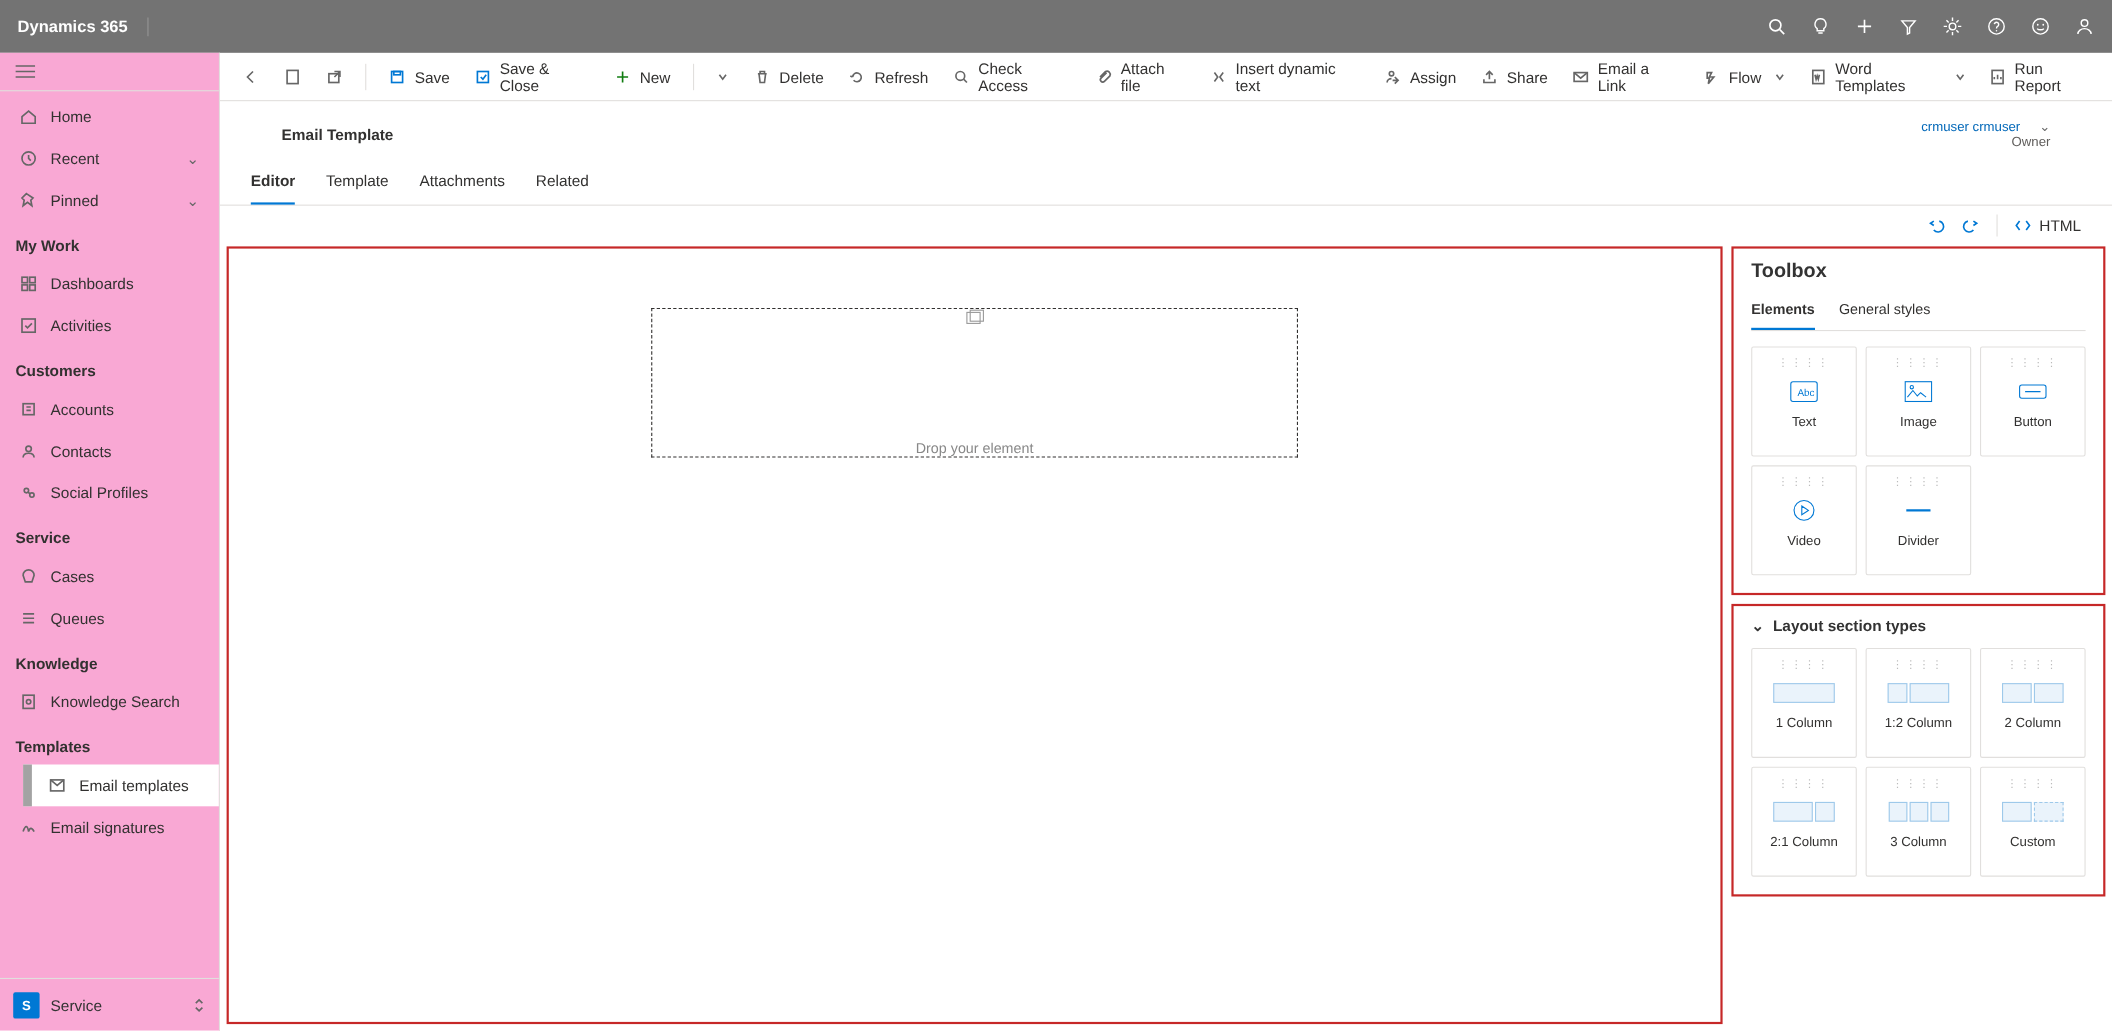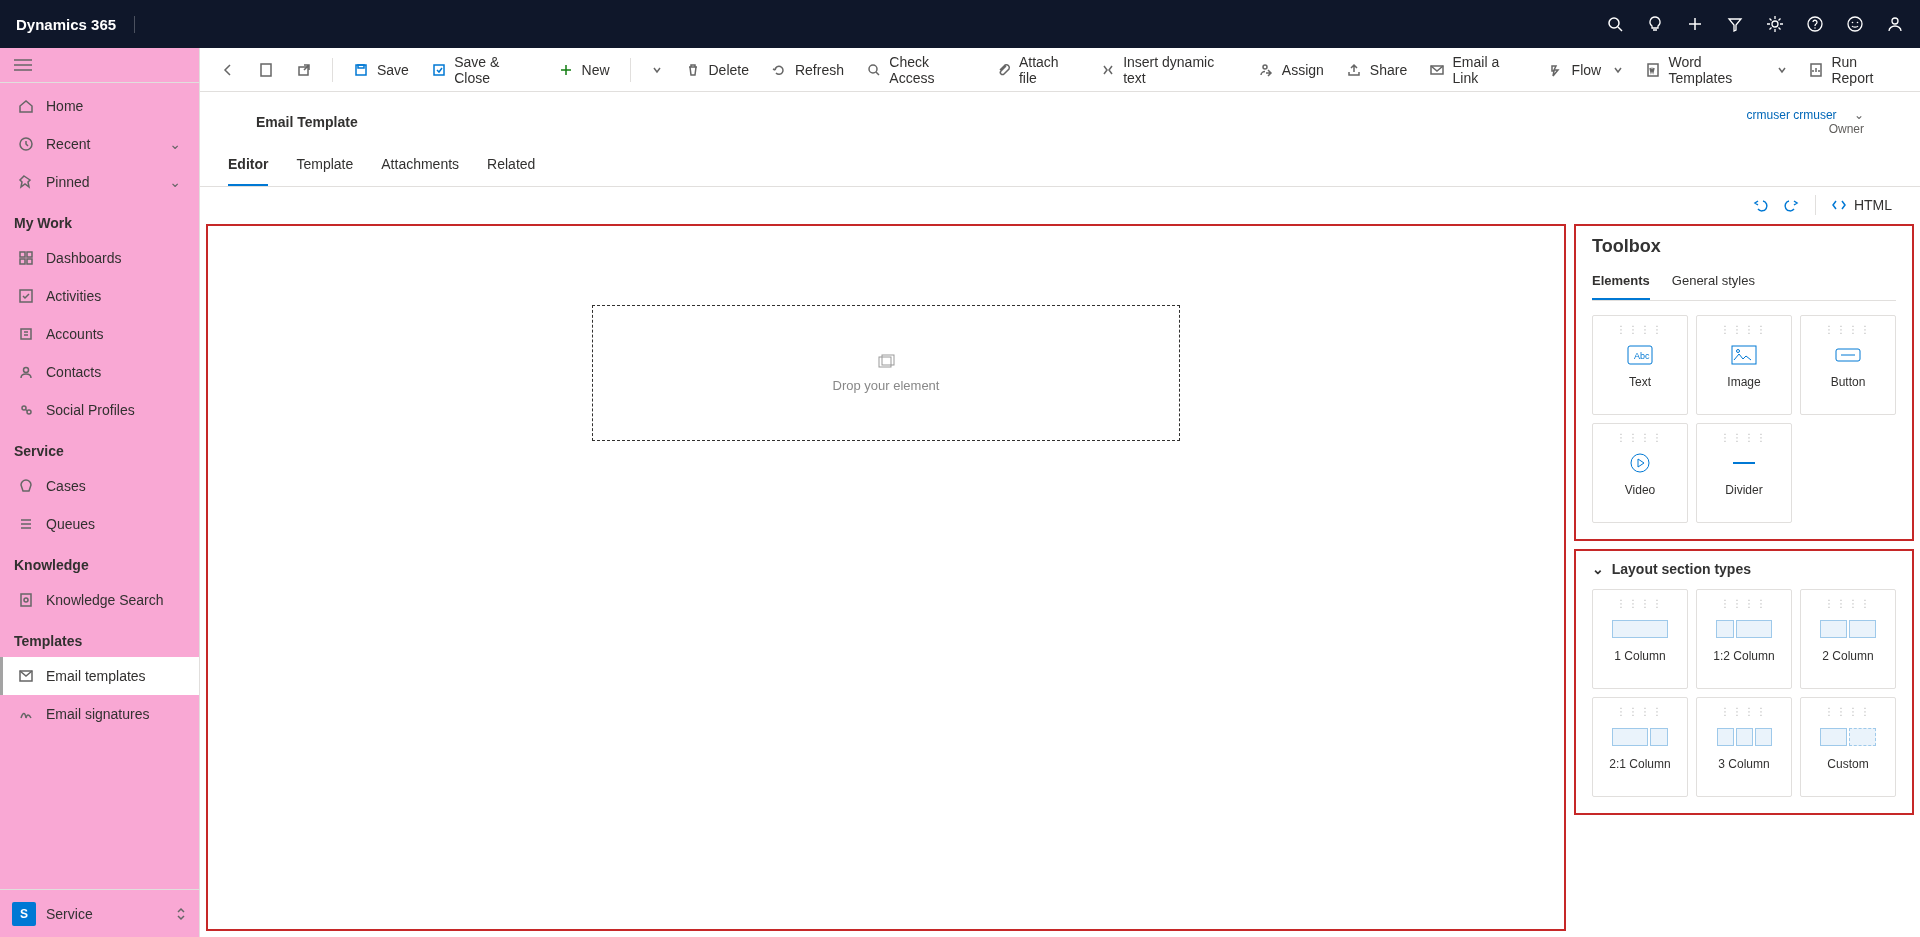--- a/index.html
+++ b/index.html
@@ -1,32 +1,32 @@
 <!DOCTYPE html>
 <html><head>
 <meta charset="utf-8">
 <style>
 * { box-sizing: border-box; margin: 0; padding: 0; font-family: "Segoe UI", Arial, sans-serif; }
 html, body { width: 100%; height: 100%; overflow: hidden; }
 body { background: #fff; color: #333; font-size: 14px; }
 
-.topbar { height: 48px; background: #0f172a; display: flex; align-items: center; color: #fff; padding: 0 16px; justify-content: space-between; }
+.topbar { height: 48px; background: #737373; display: flex; align-items: center; color: #fff; padding: 0 16px; justify-content: space-between; }
 .topbar-left { display: flex; align-items: center; gap: 20px; }
 .topbar-title { font-size: 15px; font-weight: 600; padding-right: 18px; border-right: 1px solid rgba(255,255,255,0.25); }
 .topbar-right { display: flex; align-items: center; gap: 22px; }
 .topbar-right .ticon { width: 18px; height: 18px; display: flex; align-items:center; justify-content:center; }
 
 .app { display: flex; height: calc(100% - 48px); }
 
 .sidebar { width: 200px; background: #f9a8d4; border-right: 1px solid #e1dfdd; display: flex; flex-direction: column; }
 .hamburger-row { padding: 10px 14px; border-bottom: 1px solid #e1dfdd; }
 .side-scroll { flex: 1; overflow-y: auto; padding-top: 4px; }
 .side-item { display:flex; align-items:center; gap:12px; height:38px; padding: 0 18px; cursor:pointer; color:#323130; }
 .side-item.indent { padding-left:18px; }
-.side-item.active { background:#fff; border-left:3px solid #a3a3a3; padding-left:15px; }
+.side-item.active { background:#fff; border-left:8px solid #a3a3a3; padding-left:15px;margin-left:21px; }
 .side-chev { margin-left:auto; color:#666; }
 .side-header { padding: 14px 14px 8px 14px; font-size:14px; font-weight:600; color:#323130; }
 .side-bottom { border-top:1px solid #e1dfdd; display:flex; align-items:center; height:48px; padding:0 12px; gap:10px;}
 .sq { width:24px; height:24px; background:#0078d4; color:#fff; display:flex; align-items:center; justify-content:center; font-size:12px; font-weight:600; border-radius:2px;}
 .side-bottom-chev { margin-left:auto; color:#666; }
 
 .main { flex:1; display:flex; flex-direction:column; min-width:0; }
 .cmdbar { height:44px; border-bottom:1px solid #e1dfdd; display:flex; align-items:center; padding:0 12px; gap:6px; color:#323130; font-size:14px; }
 .cmdbtn { display:flex; align-items:center; gap:8px; height:32px; padding:0 8px; cursor:pointer; border-radius:2px; }
 .cmdsep { width:1px; height:24px; background:#e1dfdd; margin:0 6px; }
@@ -40,21 +40,21 @@
 
 .tabs { display:flex; gap:28px; padding: 0 28px; border-bottom:1px solid #e1dfdd; margin-top:8px; }
 .tab { padding:8px 0 12px 0; font-size:14px; color:#323130; cursor:pointer; }
 .tab.active { font-weight:600; border-bottom:2px solid #0078d4; }
 
 .editor-toolbar { display:flex; justify-content:flex-end; align-items:center; gap:14px; padding:8px 28px; border-bottom:1px solid #fff; }
 .etoolbtn { display:flex; align-items:center; gap:6px; cursor:pointer; color:#323130; font-size:14px; }
 
 .workspace { display:flex; flex:1; min-height:0; padding:0 6px 6px 6px; }
 .canvas-wrap { flex:1; border:2px solid #c62828; margin-right:8px; position:relative; background:#fff; overflow:auto; }
-.dropzone { position:absolute; left:50%; top:79px; transform:translateX(-50%); width:588px; height:136px; border:1px dashed #323130; display:flex; flex-direction:column; align-items:center; justify-content:center; color:#888; font-size:13px; gap:8px; }
+.dropzone { position:absolute; left:50%; top:54px; transform:translateX(-50%); width:588px; height:136px; border:1px dashed #323130; display:flex; flex-direction:column; align-items:center; justify-content:space-between; color:#888; font-size:13px; gap:8px; }
 
 .rightcol { width:340px; display:flex; flex-direction:column; gap:8px; }
 .panel { border:2px solid #c62828; padding:10px 16px 16px 16px; background:#fff; }
 .panel-title { font-size:18px; font-weight:600; margin-bottom:10px; }
 .panel-tabs { display:flex; gap:22px; border-bottom:1px solid #e1dfdd; margin-bottom:14px;}
 .panel-tab { padding:6px 0 10px 0; font-size:13px; color:#323130; cursor:pointer;}
 .panel-tab.active { font-weight:600; border-bottom:2px solid #0078d4;}
 
 .tiles { display:flex; flex-wrap:wrap; gap:8px; }
 .tile { width:96px; height:100px; border:1px solid #e1dfdd; border-radius:2px; display:flex; flex-direction:column; align-items:center; justify-content:flex-start; padding-top:8px; cursor:grab; }
@@ -177,20 +177,21 @@
           <span>Dashboards</span>
         </div>
       <div class="side-item indent">
           <svg width="16" height="16">
             <rect x="2" y="2" width="12" height="12" class="ic"></rect>
             <path d="M5 8l2 2 4-4" class="ic"></path>
           </svg>
           <span>Activities</span>
         </div>
 
+      <div class="side-header">Customers</div>
       <div class="side-item indent">
           <svg width="16" height="16">
             <rect x="3" y="3" width="10" height="10" class="ic"></rect>
             <path d="M6 6h4M6 9h4" class="ic"></path>
           </svg>
           <span>Accounts</span>
         </div>
       <div class="side-item indent">
           <svg width="16" height="16">
             <circle cx="8" cy="6" r="2.5" class="ic"></circle>

